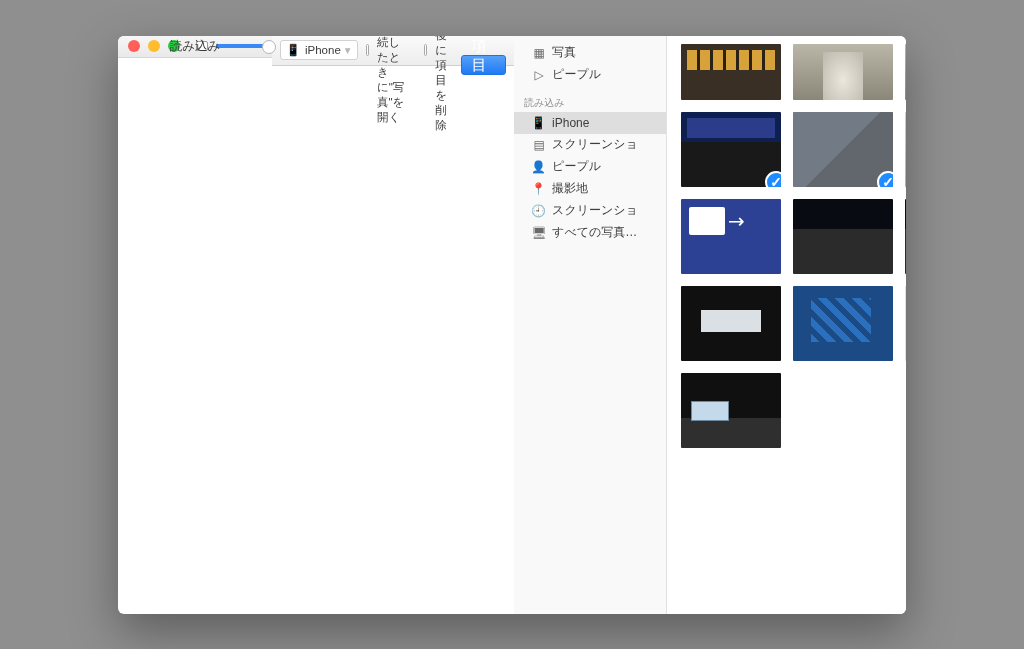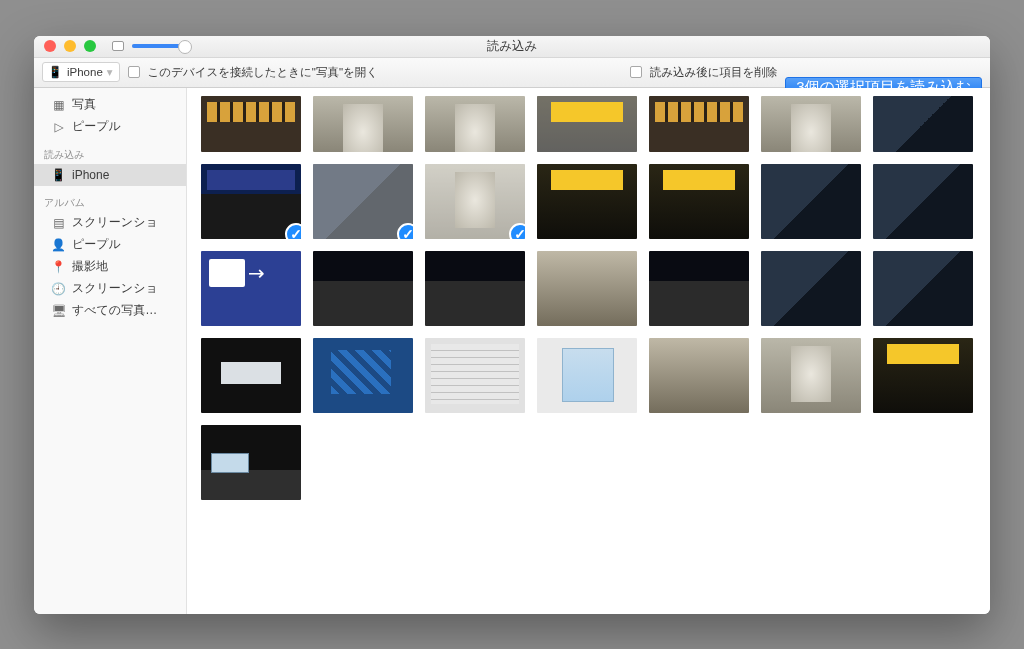--- a/index.html
+++ b/index.html
@@ -7,28 +7,28 @@
       font-family: -apple-system, "Helvetica Neue", sans-serif;
       font-size: 12px;
       background: #8f8f8f;
       display: flex;
       align-items: center;
       justify-content: center;
       height: 649px;
       width: 1024px;
     }
     .window {
-      width: 956px;
+      width: 788px;
       height: 578px;
       background: #fff;
       border-radius: 6px;
       box-shadow: 0 18px 48px rgba(0,0,0,0.35);
       overflow: hidden;
       display: flex;
-      flex-direction: column;
+      flex-direction: row;
     }
     .titlebar {
       height: 22px;
       background: linear-gradient(#f6f6f6, #e9e9e9);
       border-bottom: 1px solid #d7d7d7;
       display: flex;
       align-items: center;
       position: relative;
     }
     .traffic-lights {
@@ -249,21 +249,20 @@
         <span class="sb-icon">▷</span>
         <span>ピープル</span>
       </div>
 
       <div class="sb-header">読み込み</div>
       <div class="sb-item selected">
         <span class="sb-icon">📱</span>
         <span>iPhone</span>
       </div>
 
-      <div class="sb-header">アルバム</div>
       <div class="sb-item">
         <span class="sb-icon">▤</span>
         <span>スクリーンショ</span>
       </div>
       <div class="sb-item">
         <span class="sb-icon">👤</span>
         <span>ピープル</span>
       </div>
       <div class="sb-item">
         <span class="sb-icon">📍</span>

